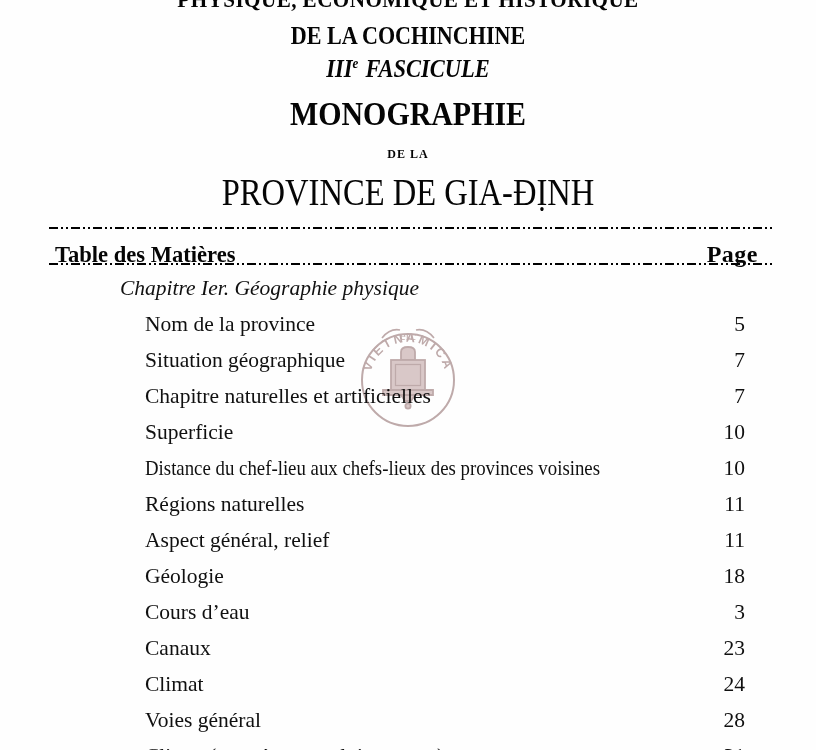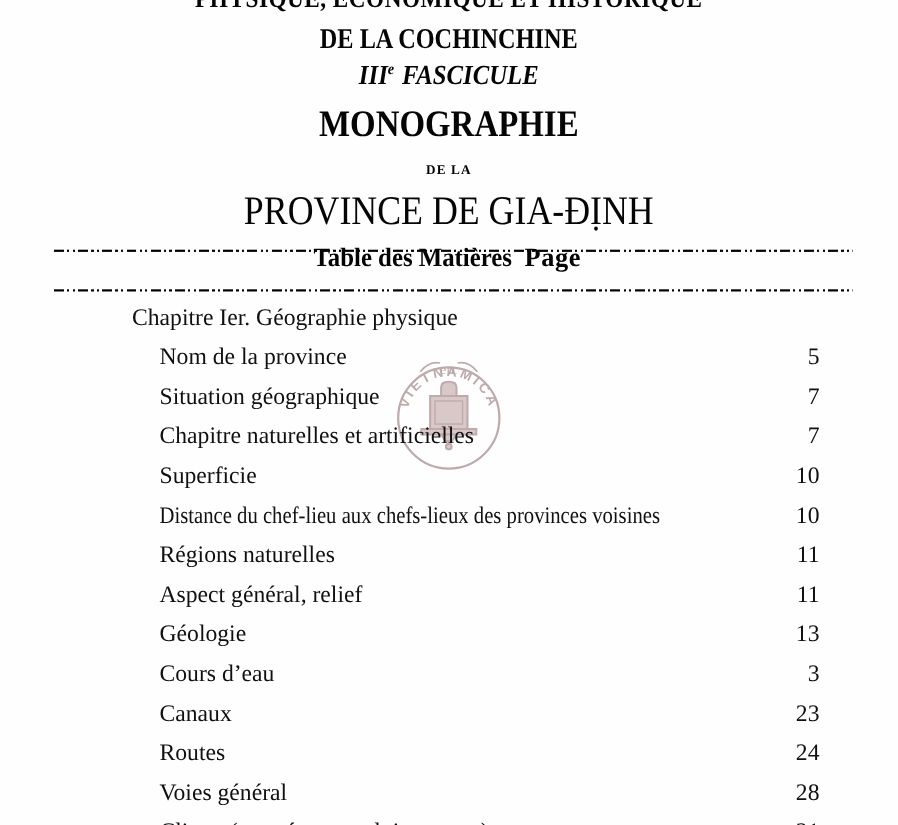--- a/index.html
+++ b/index.html
@@ -52,37 +52,37 @@
       #000 12px, #000 14px,
       transparent 14px, transparent 17px,
       #000 17px, #000 19px,
       transparent 19px, transparent 22px);
   }
   .rule-top { top: 227px; }
   .rule-bottom { top: 263px; }
 
   
   .toc-header {
-    position: absolute; top: 218px; left: 49px; width: 709px; height: 34px;
-    display: flex; justify-content: center; align-items: center;
+    position: absolute; top: 237px; left: 49px; width: 709px; height: 34px;
+    display: flex; justify-content: space-between; align-items: center;
     font-weight: bold; font-size: 24px; color: #050505;
   }
   .toc-header .left {
     margin-left: 6px; transform: scaleX(0.94); transform-origin: 0 50%;
     white-space: nowrap;
   }
   .toc-header .right { letter-spacing: 0.5px; }
 
   
   .toc-body {
     position: absolute; top: 270px; left: 49px; width: 709px;
     font-size: 21.5px; color: #101010;
   }
   .toc-chapter {
-    line-height: 36px; padding-left: 71px; white-space: nowrap;
+    line-height: 36px; padding-left: 71px; white-space: nowrap; font-style: italic;
   }
   .toc-row {
     display: flex; line-height: 36px; align-items: flex-end;
   }
   .toc-label {
     flex: 1 1 auto; padding-left: 96px; white-space: nowrap; overflow: visible;
   }
   .toc-label.cond span {
     display: inline-block; transform: scaleX(0.875); transform-origin: 0 50%;
     white-space: nowrap;
@@ -171,32 +171,32 @@
         <div class="toc-row">
           <span class="toc-label"><span>Régions naturelles</span></span>
           <span class="toc-page">11</span>
         </div>
         <div class="toc-row">
           <span class="toc-label"><span>Aspect général, relief</span></span>
           <span class="toc-page">11</span>
         </div>
         <div class="toc-row">
           <span class="toc-label"><span>Géologie</span></span>
-          <span class="toc-page">13</span>
+          <span class="toc-page">18</span>
         </div>
         <div class="toc-row">
           <span class="toc-label"><span>Cours d’eau</span></span>
           <span class="toc-page">3</span>
         </div>
         <div class="toc-row">
           <span class="toc-label"><span>Canaux</span></span>
           <span class="toc-page">23</span>
         </div>
         <div class="toc-row">
-          <span class="toc-label"><span>Routes</span></span>
+          <span class="toc-label"><span>Climat</span></span>
           <span class="toc-page">24</span>
         </div>
         <div class="toc-row">
           <span class="toc-label"><span>Voies général</span></span>
           <span class="toc-page">28</span>
         </div>
         <div class="toc-row">
           <span class="toc-label"><span>Climat (température, pluies, vents)</span></span>
           <span class="toc-page">31</span>
         </div>

